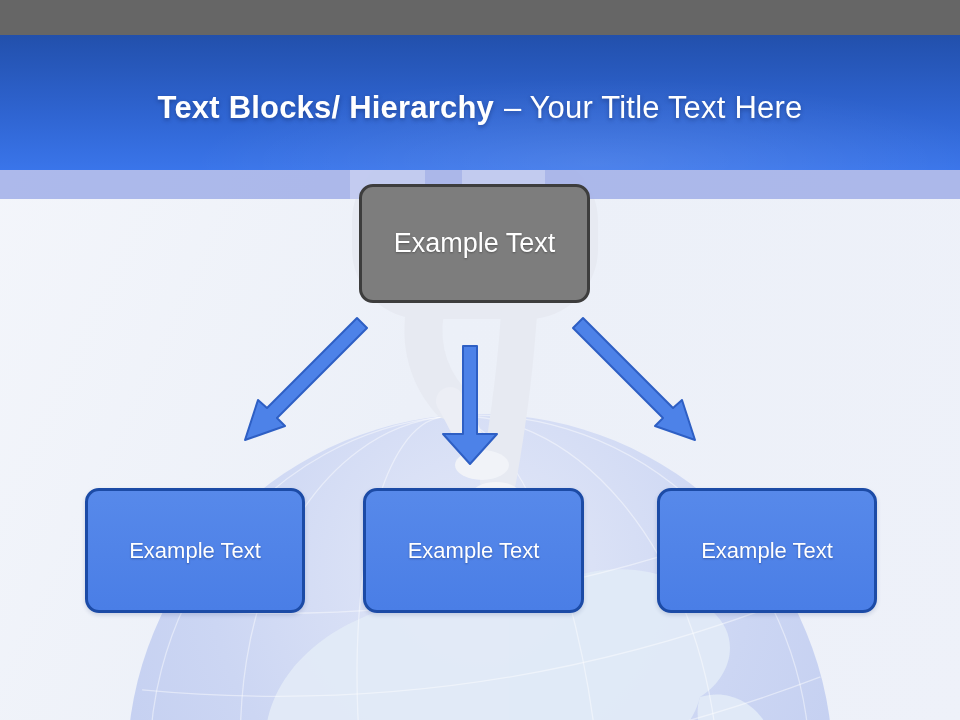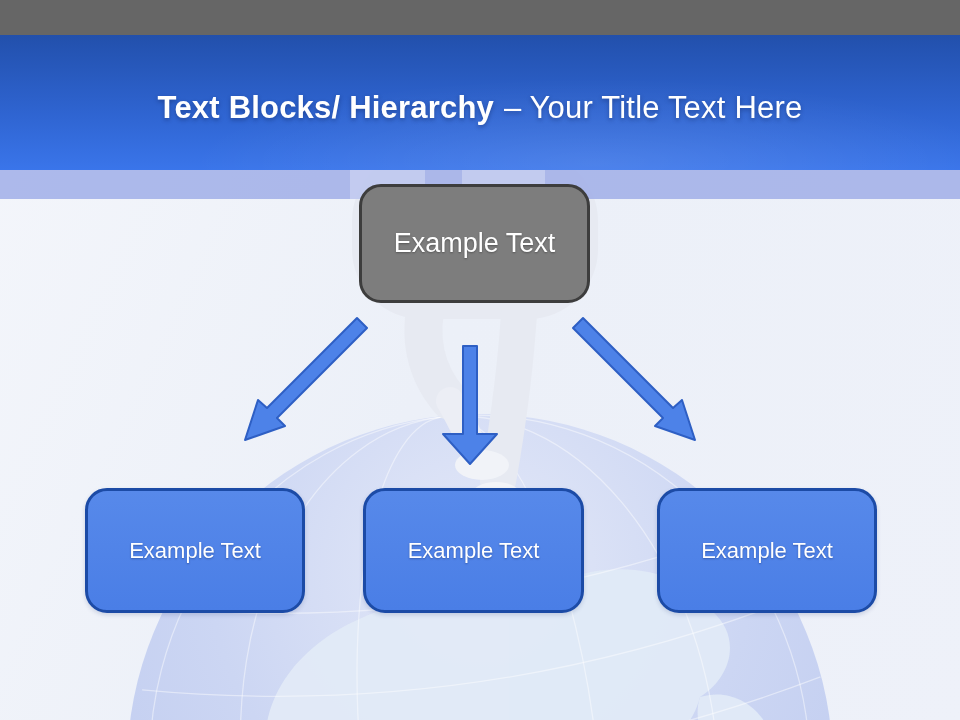--- a/index.html
+++ b/index.html
@@ -29,21 +29,21 @@
     padding-top:10px;box-sizing:border-box;
   }
   .title{
     color:#ffffff;font-size:31px;letter-spacing:0.2px;white-space:nowrap;
     text-shadow:0 2px 4px rgba(10,20,60,0.35);
   }
   .title .bold{font-weight:700;}
   .title .light{font-weight:400;margin-left:0.32em;}
   
   .node{
-    position:absolute;box-sizing:border-box;border-radius:22px;
+    position:absolute;box-sizing:border-box;border-radius:14px;
     display:flex;align-items:center;justify-content:center;
     color:#ffffff;text-align:left;
   }
   .root{
     left:359px;top:149px;width:231px;height:119px;
     background:#7d7d7d;border:3px solid #3d3d3d;
     font-size:27px;text-shadow:0 1px 2px rgba(30,30,30,0.4);
   }
   .child{
     top:453px;width:220px;height:125px;

